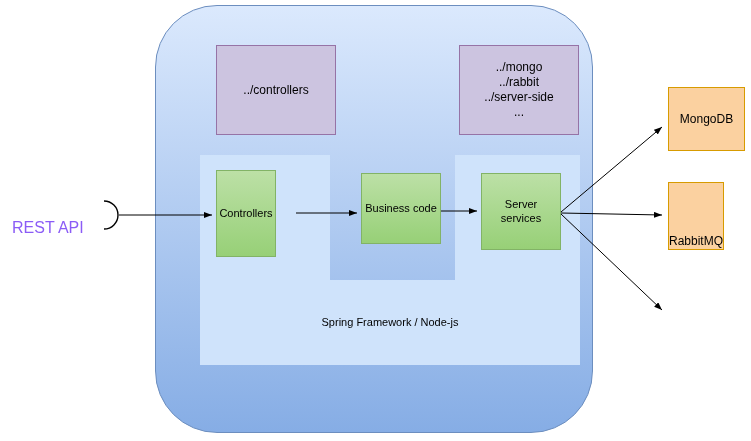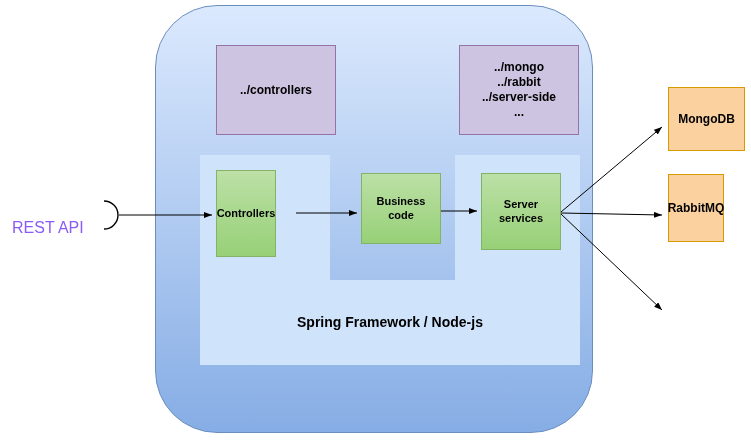--- a/index.html
+++ b/index.html
@@ -28,36 +28,35 @@
   .panel {
     position: absolute;
     background: #cfe3fb;
   }
   .panel-left   { left: 200px; top: 155px; width: 130px; height: 125px; }
   .panel-right  { left: 455px; top: 155px; width: 125px; height: 125px; }
   .panel-bottom {
     left: 200px; top: 280px; width: 380px; height: 85px;
     display: flex; align-items: center; justify-content: center;
   }
-  .panel-bottom .node-label { font-size: 14px; color: #000; }
+  .panel-bottom .node-label { font-size: 11px; color: #000; }
 
   .node {
     position: absolute;
     box-sizing: border-box;
     display: flex;
     align-items: center;
     justify-content: center;
     text-align: center;
   }
   .node-label {
     white-space: pre-line;
     color: #000;
     line-height: 1.25;
     padding: 0 3px;
-    font-weight: bold;
   }
 
   
   .folder {
     background: #ccc4e0;
     border: 1px solid #9673a6;
     top: 45px; height: 90px;
   }
   .folder .node-label { font-size: 12px; }
   .folder-1 { left: 216px; width: 120px; }
@@ -74,21 +73,21 @@
   .component-2 { left: 361px; top: 173px; width: 80px; height: 71px; }
   .component-3 { left: 481px; top: 173px; width: 80px; height: 77px; }
 
   
   .external {
     background: #fbd1a0;
     border: 1px solid #d79b00;
   }
   .external .node-label { font-size: 12px; }
   .external-1 { left: 668px; top: 87px;  width: 77px; height: 64px; }
-  .external-2 { left: 668px; top: 174px; width: 56px; height: 68px; }
+  .external-2 { left: 668px; top: 182px; width: 56px; height: 68px; align-items: flex-end; }
   .external-3 { left: 668px; top: 277px; width: 77px; height: 73px; }
 
   
   .rest-api-label {
     position: absolute;
     left: 12px; top: 219px;
     font-size: 16px;
     color: #8b5cf6;
   }
 

